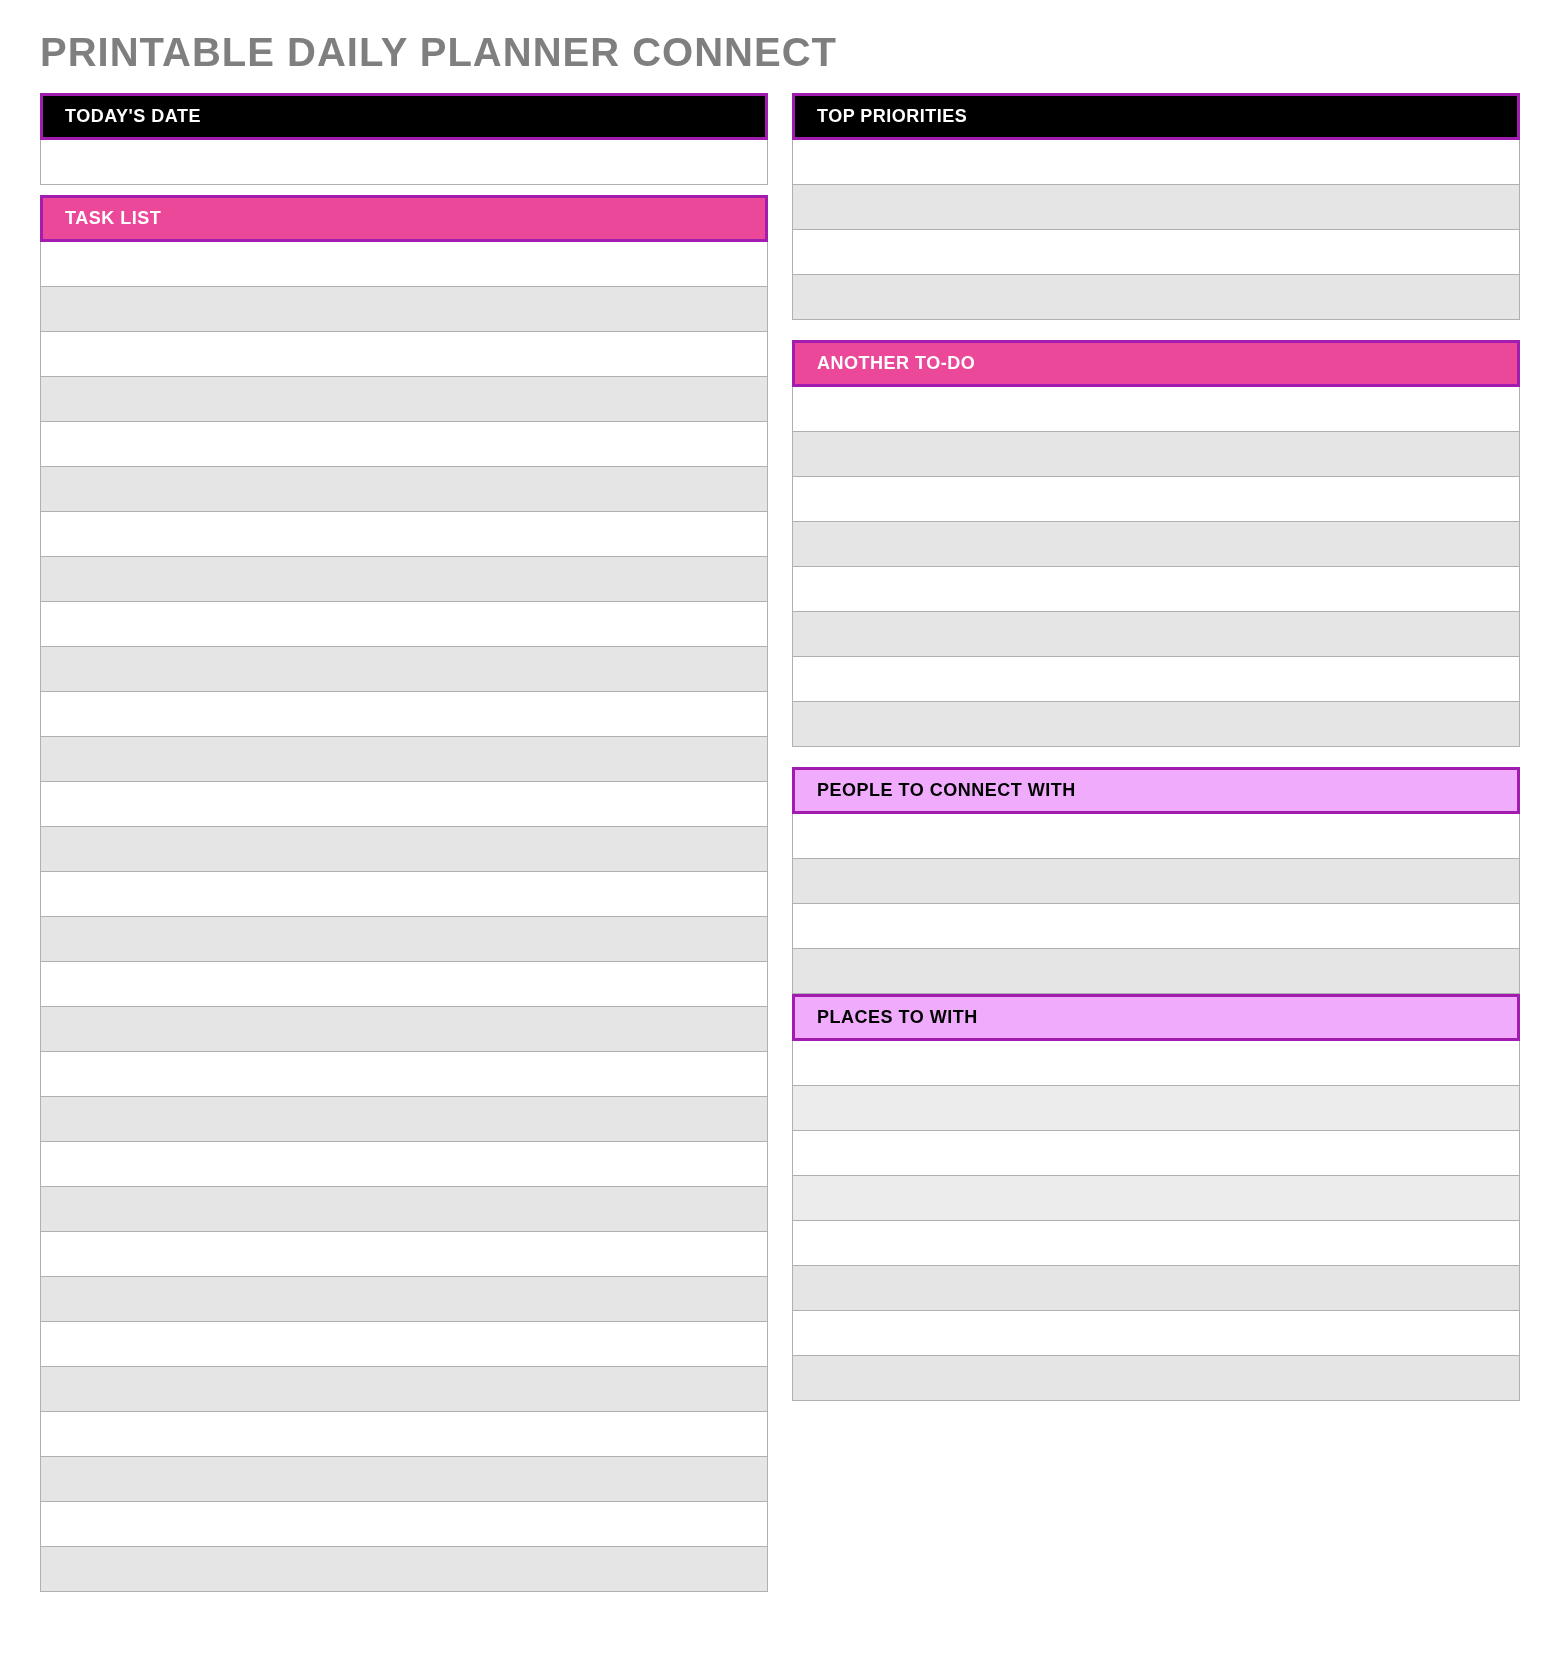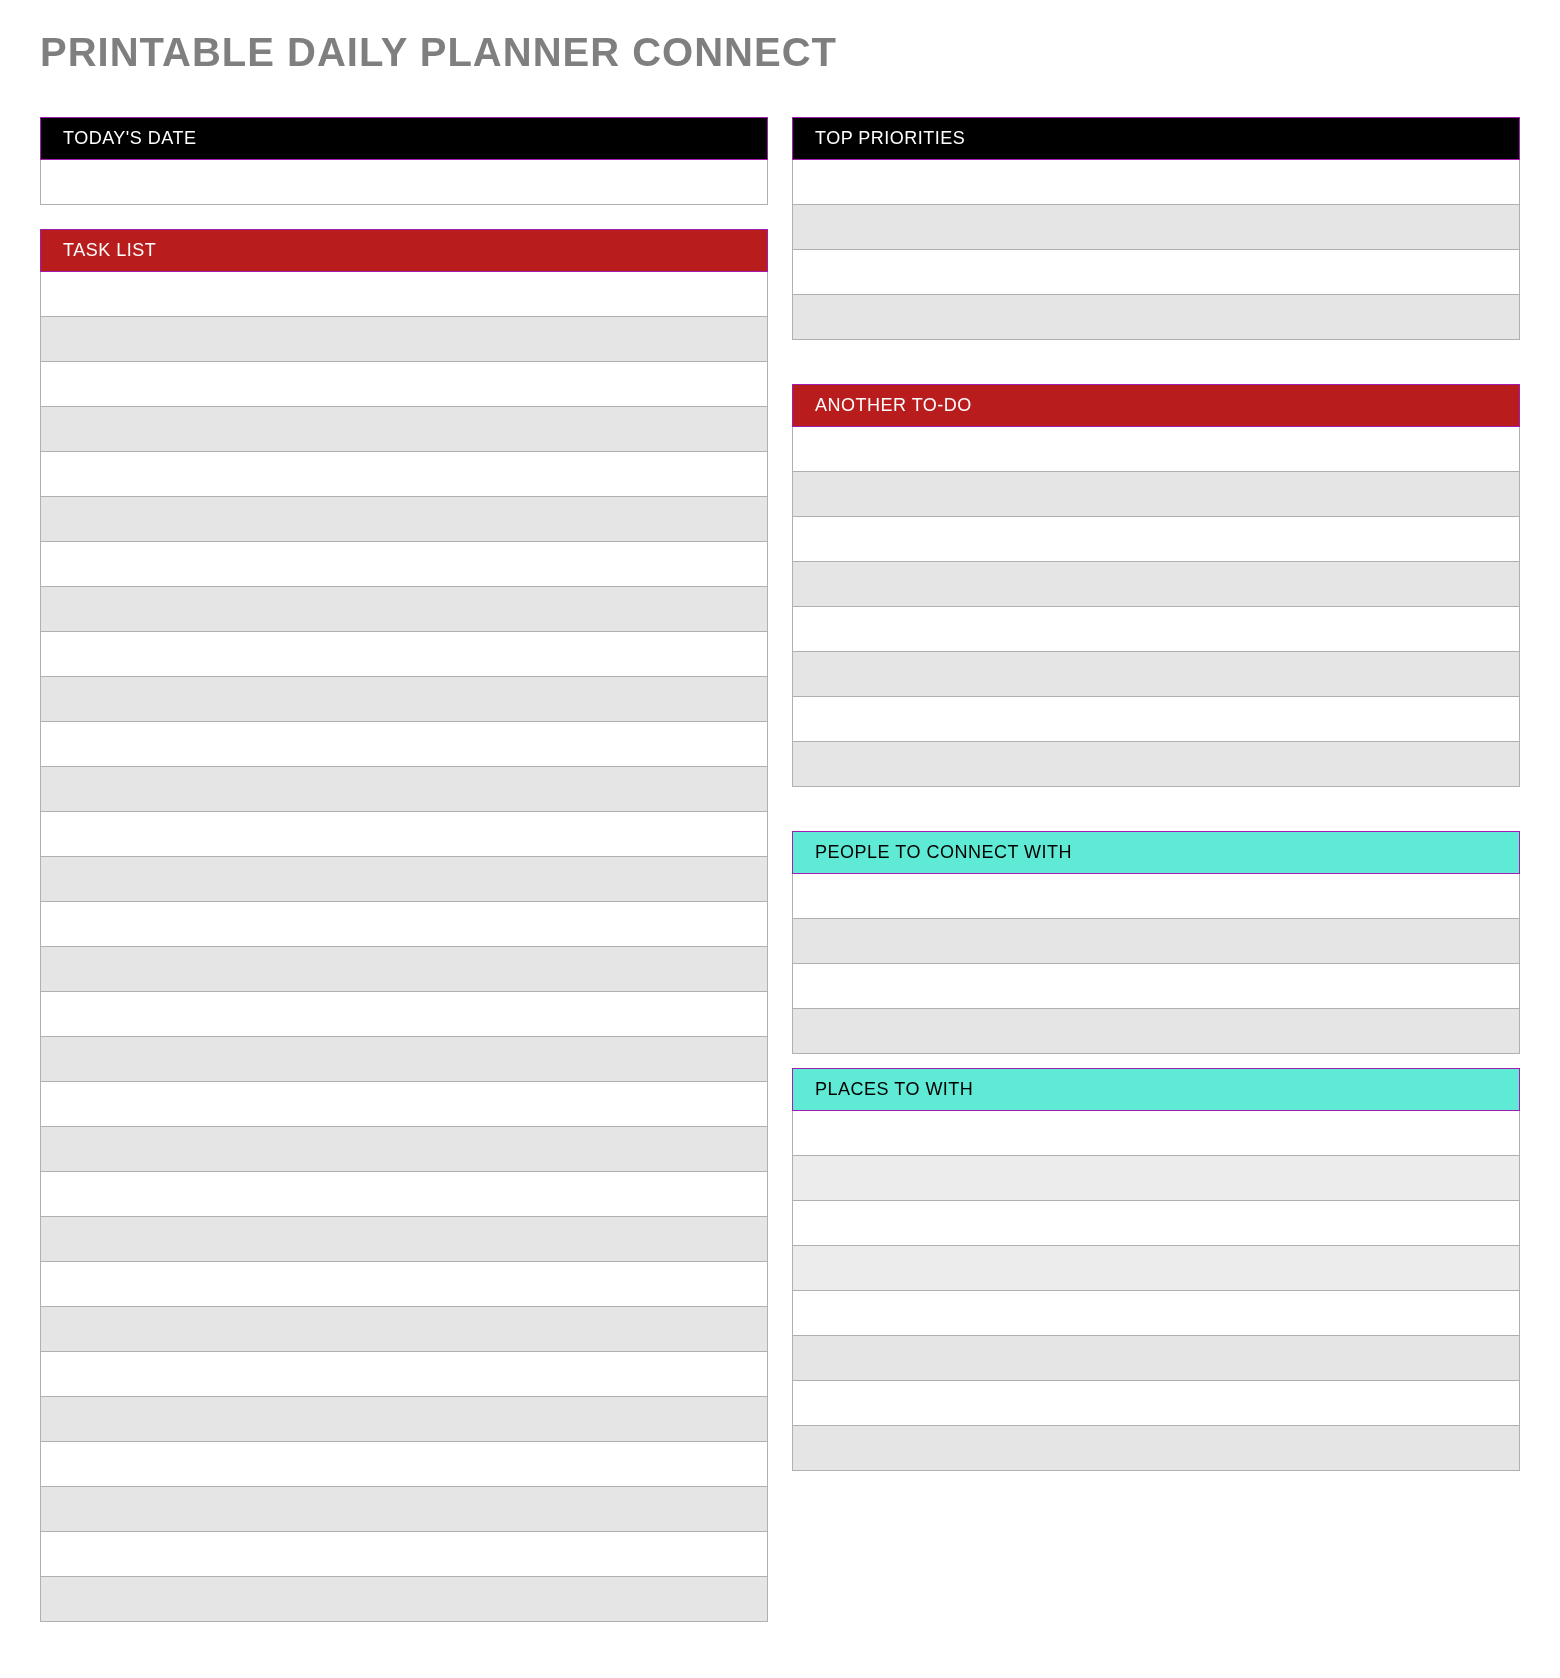--- a/index.html
+++ b/index.html
@@ -19,29 +19,28 @@
     margin:0 0 18px 0;
   }
   .columns {
     display:flex;
     gap:24px;
   }
   .col { flex:1; }
   .section { margin-bottom:10px; }
   .hdr {
     font-size:18px;
-    font-weight:400;
+    font-weight:700;
     letter-spacing:0.5px;
     padding:10px 22px;
-    border:1px solid #a21caf;
-    margin-top:24px;
+    border:3px solid #a21caf;
   }
   .hdr.black { background:#000000; color:#ffffff; }
-  .hdr.navy  { background:#b91c1c; color:#ffffff; }
-  .hdr.blue  { background:#5eead4; color:#000000; }
+  .hdr.navy  { background:#ec4899; color:#ffffff; }
+  .hdr.blue  { background:#f0abfc; color:#000000; }
   .row {
     height:45px;
     border:1px solid #b0b0b0;
     border-top:none;
   }
   .row.white    { background:#ffffff; }
   .row.gray     { background:#e5e5e5; }
   .row.lightgray{ background:#ececec; }
   .row-input {
     width:100%; height:100%;

